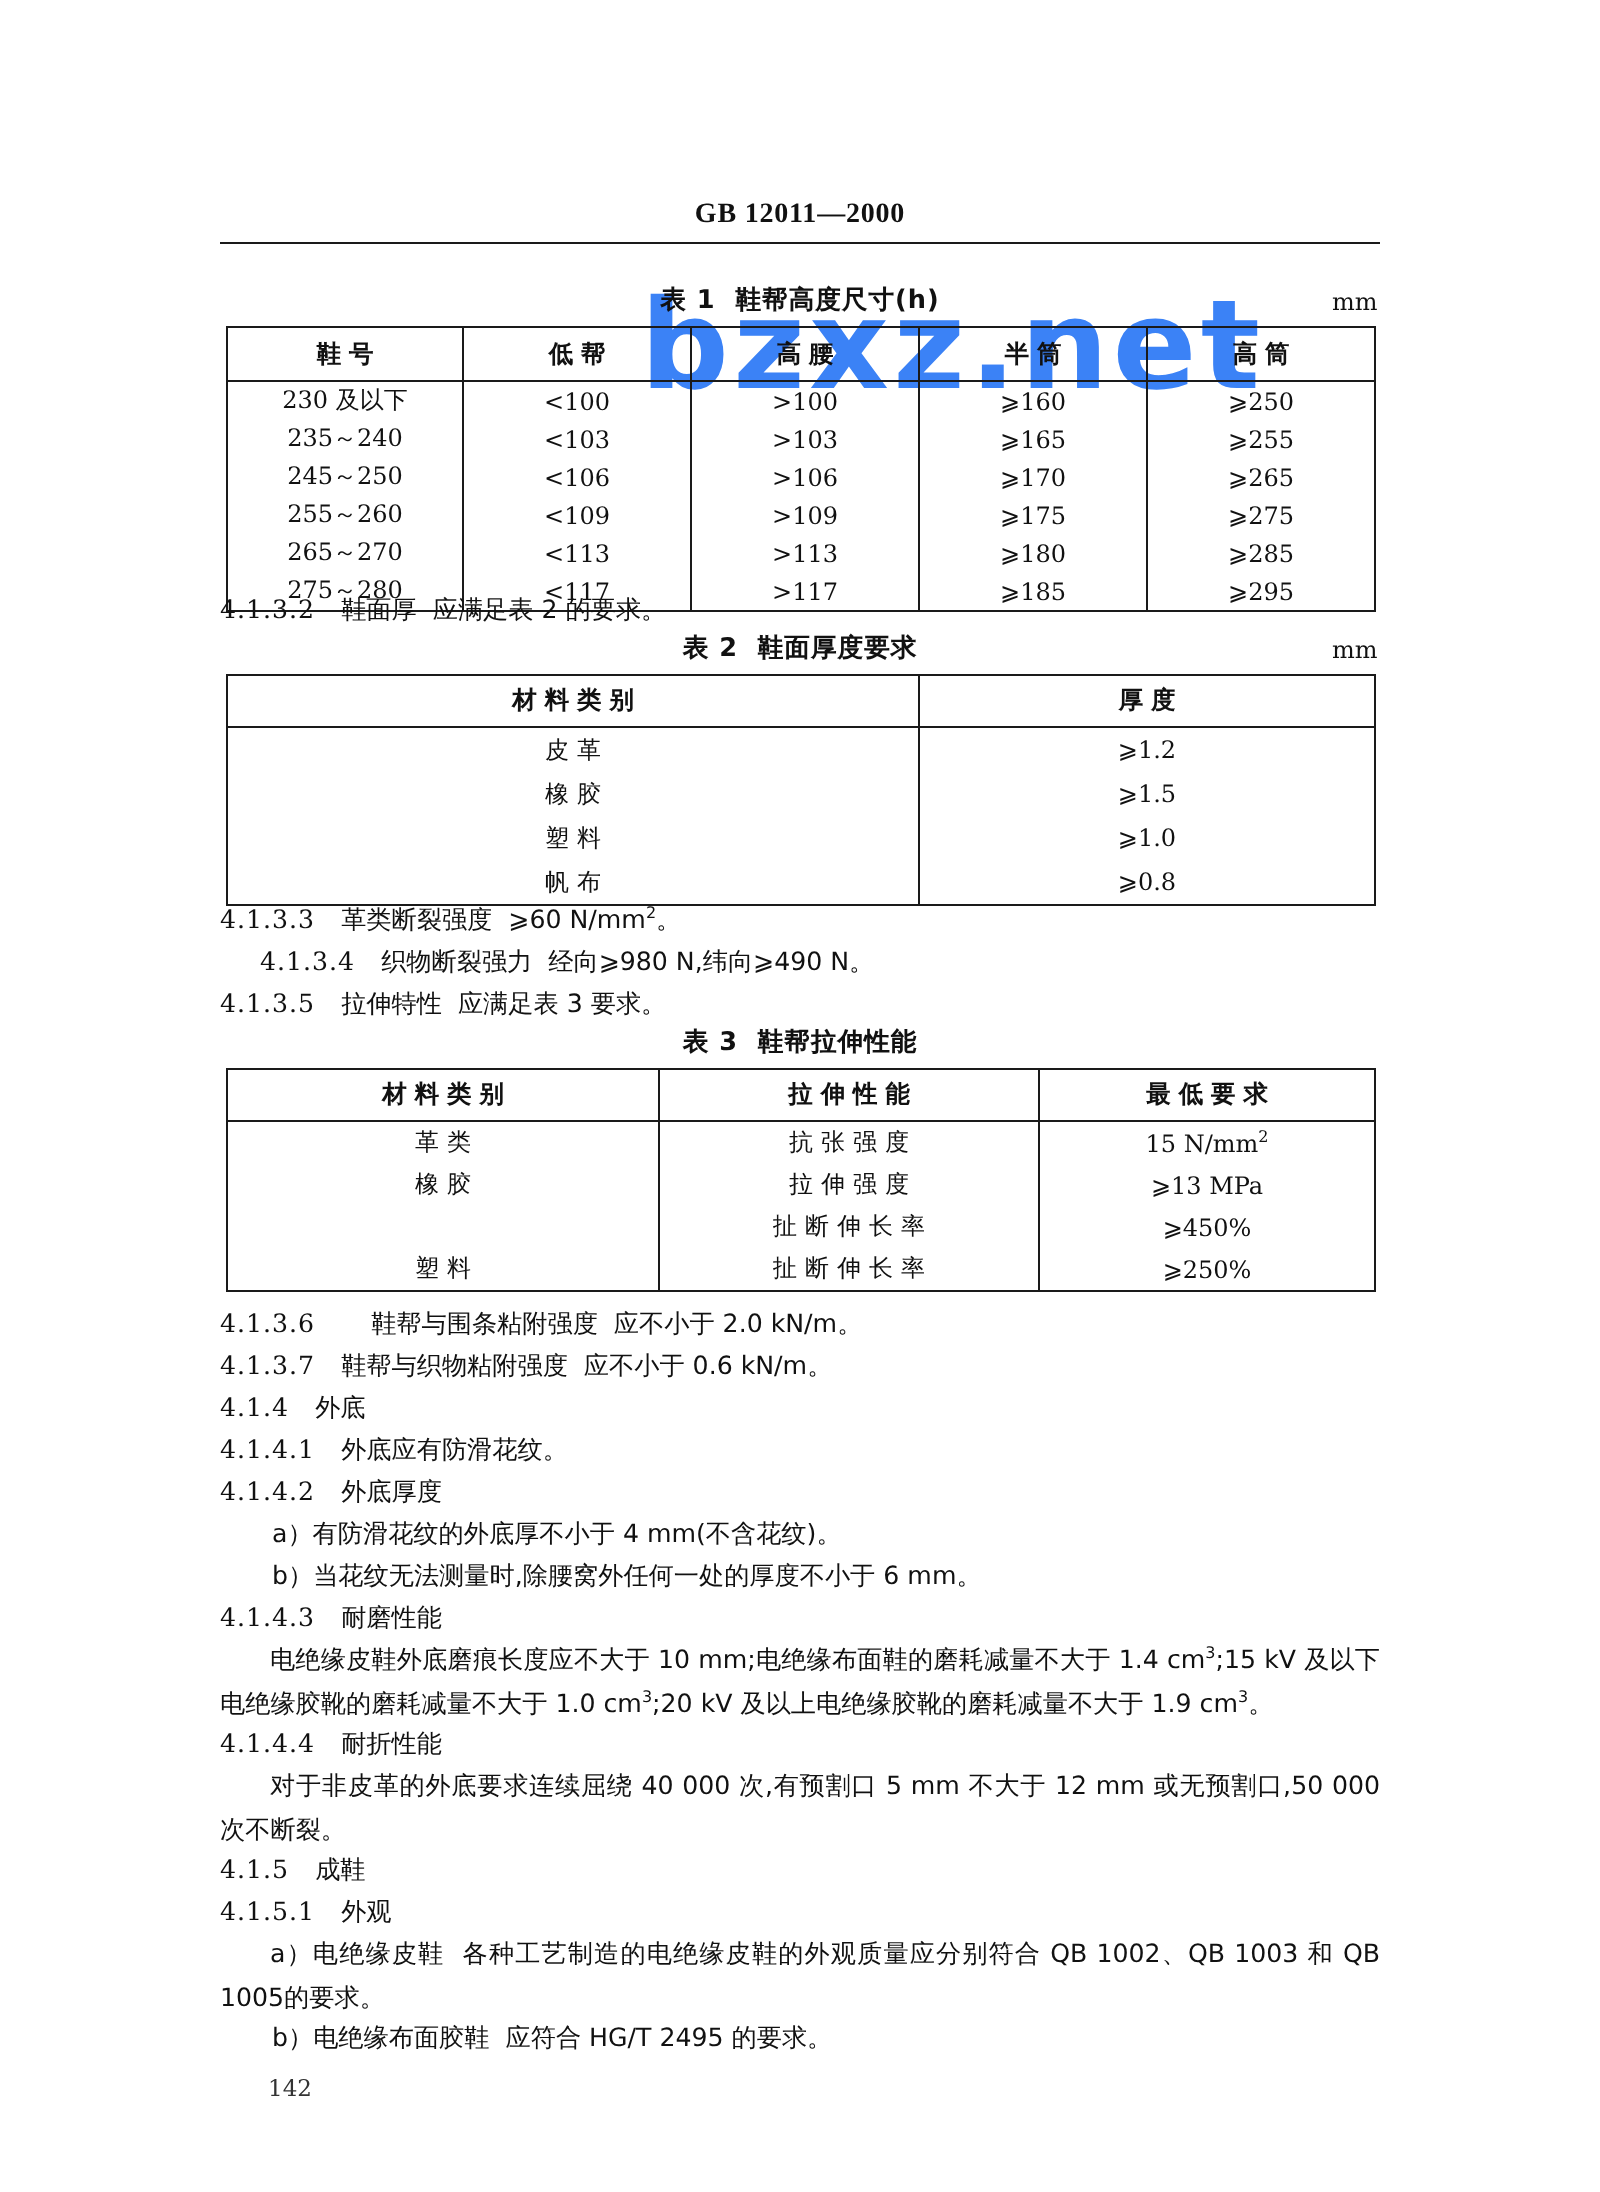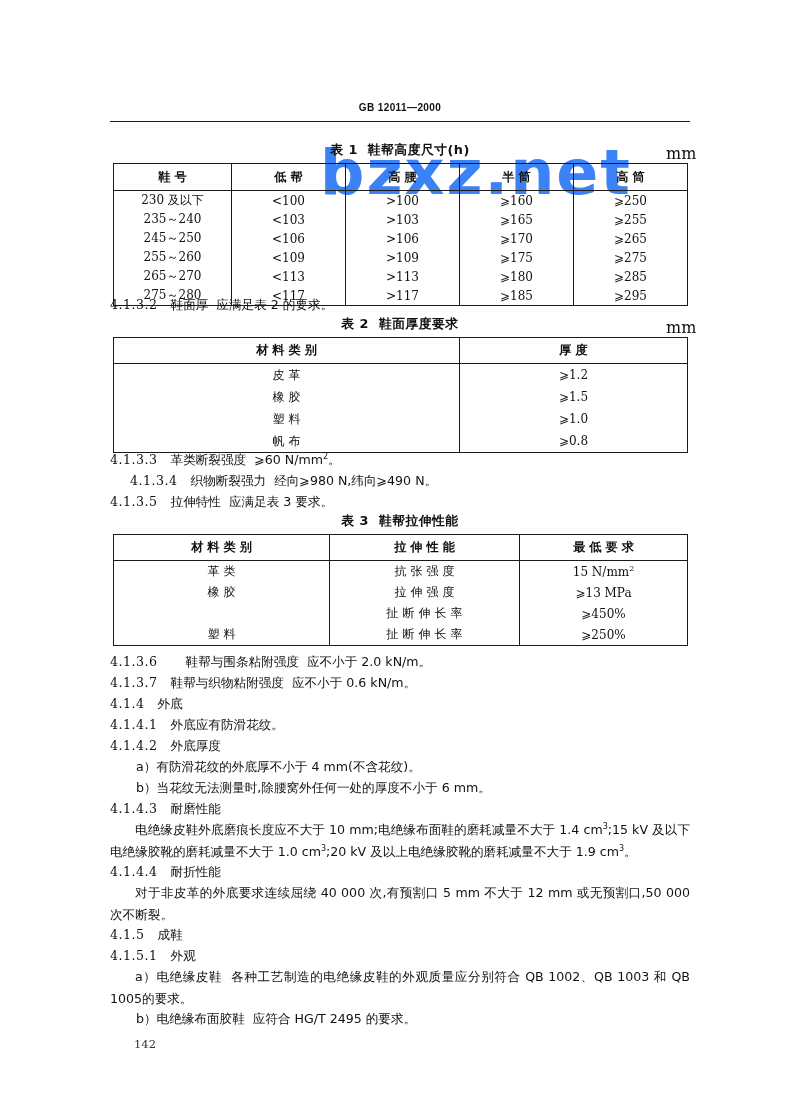--- a/index.html
+++ b/index.html
@@ -35,23 +35,23 @@
     text-align:right;
   }
   .content{position:relative;z-index:2;}
 
   
   .hdr{
     position:absolute; left:110px; top:96px; width:580px;
     text-align:center;
   }
   .hdr-txt{
-    font-family:Liberation Sans, sans-serif;
+    font-family:Liberation Serif, serif;
     font-weight:bold;
-    font-size:10px;
+    font-size:14px;
     letter-spacing:.4px;
   }
   .hdr-rule{
     position:absolute;left:110px;top:121px;width:580px;height:0;
     border-top:1.6px solid #1a1a1a;
   }
   .clause{position:absolute;font-size:12.6px;line-height:21px;white-space:nowrap;}
   .clause .no{
     font-family:"DejaVu Serif","Liberation Serif",serif;
     letter-spacing:.5px;
@@ -70,21 +70,21 @@
     position:absolute;
     font-family:"DejaVu Sans","Liberation Sans",sans-serif;
     font-weight:bold;
     font-size:12.8px;
     text-align:center;
     letter-spacing:.5px;
   }
   .tunit{
     position:absolute;
     font-family:"DejaVu Serif","Liberation Serif",serif;
-    font-size:16px;
+    font-size:12px;
   }
 
   
   table.gb{
     position:absolute;
     border-collapse:collapse;
     font-size:12px;
     table-layout:fixed;
   }
   table.gb th,table.gb td{

